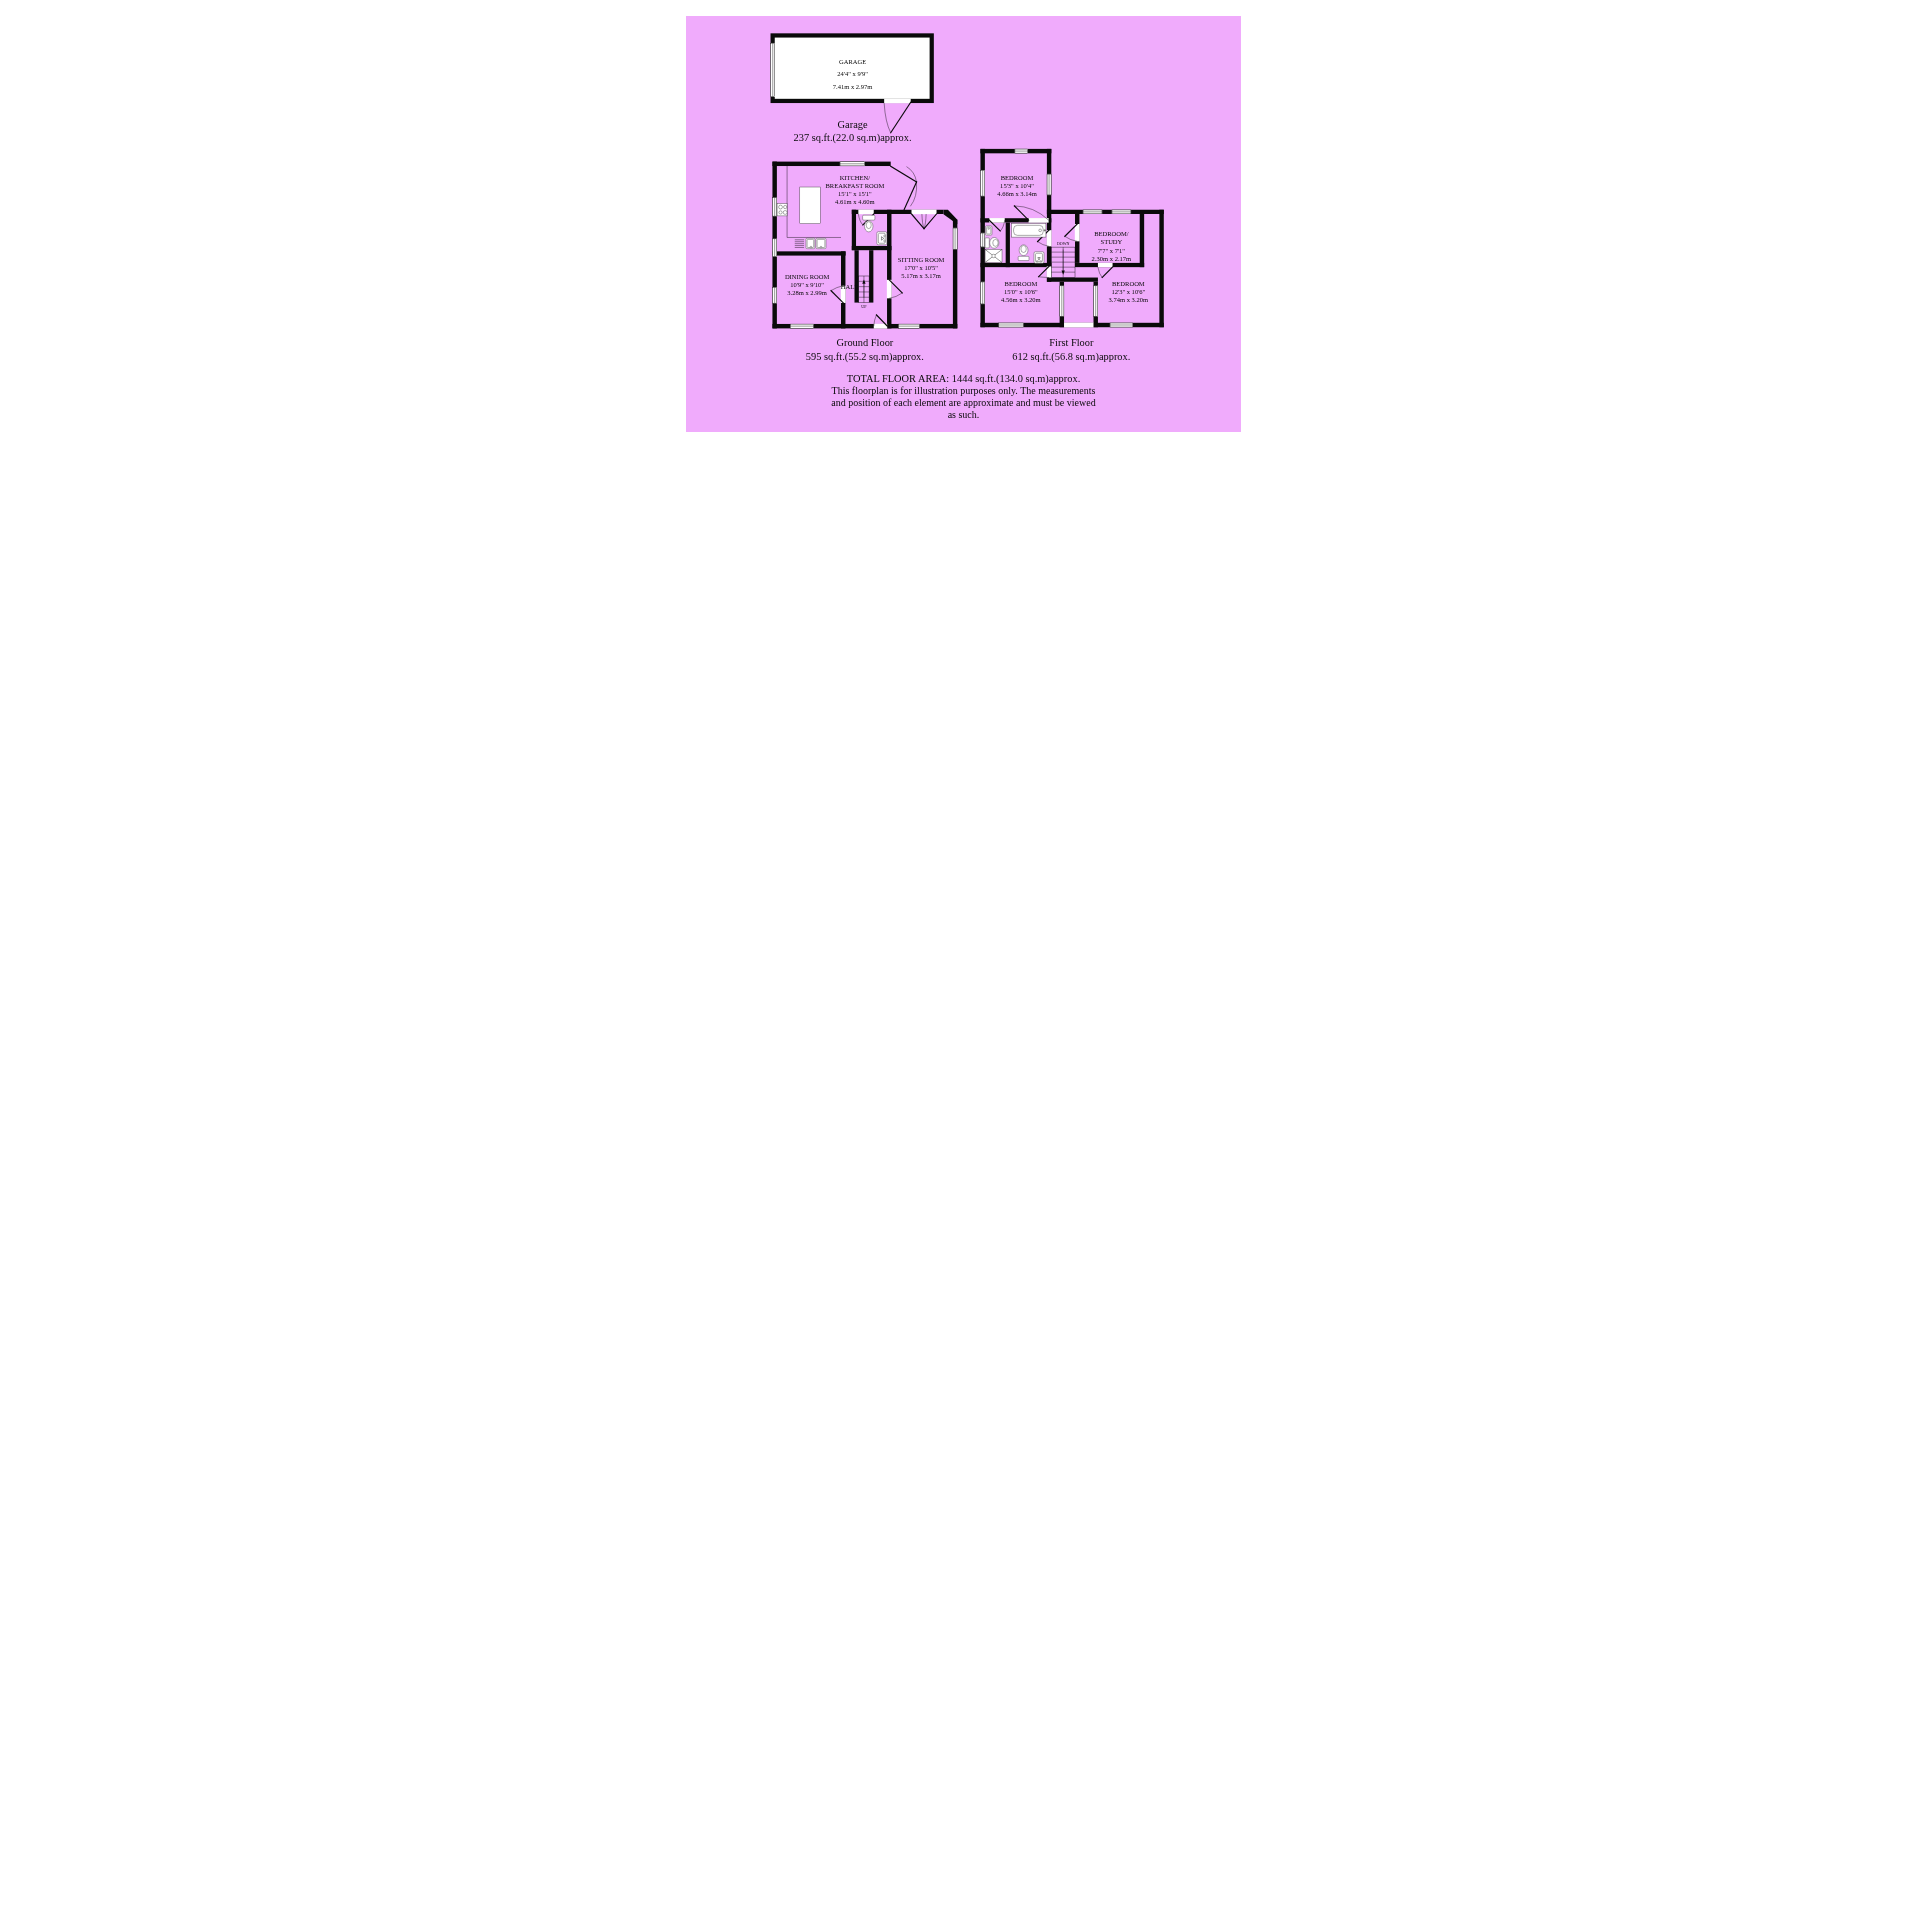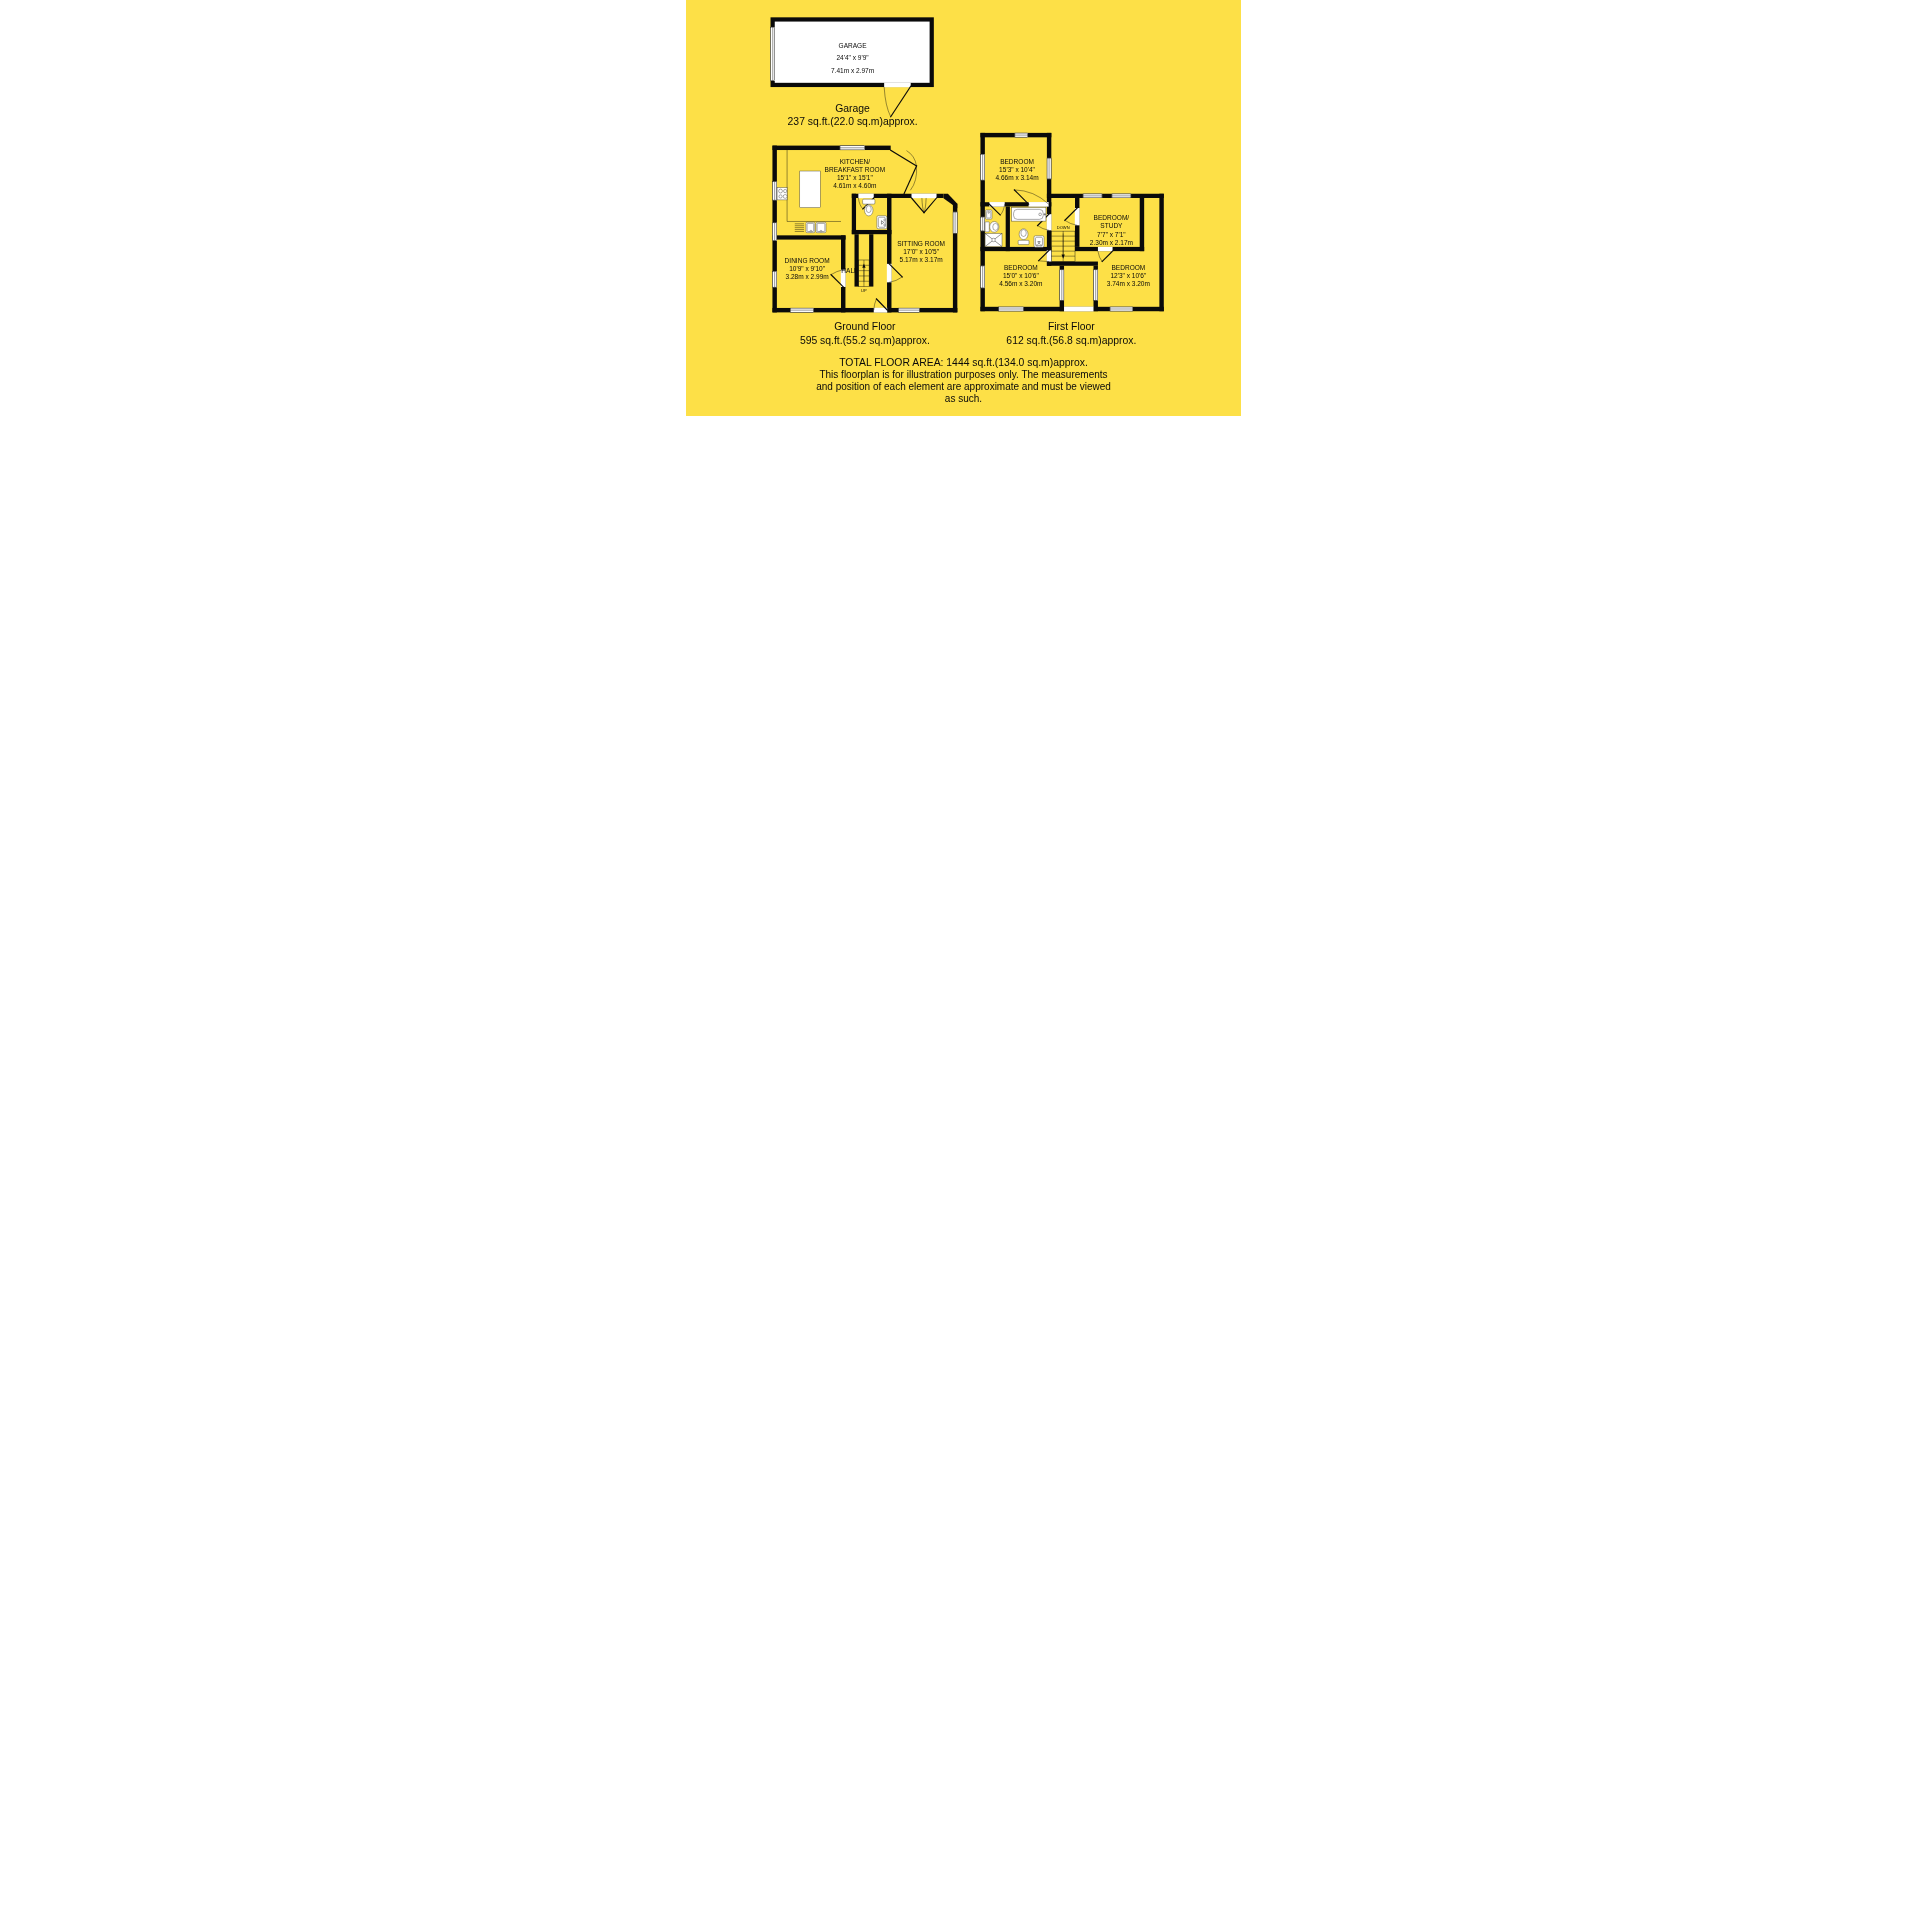--- a/index.html
+++ b/index.html
@@ -1,17 +1,17 @@
 <!DOCTYPE html>
 <html style="font-size:6.2px"><head>
 <meta charset="utf-8">
 <style>
   html,body{margin:0;padding:0;background:#ffffff;}
-  .page{position:relative;width:555px;height:416px;background:#fde047;margin:0 auto;
-        font-family:Liberation Sans, sans-serif;}
+  .page{position:relative;width:555px;height:416px;background:#f0abfc;margin:16px auto;
+        font-family:Liberation Serif, serif;}
   svg{display:block;width:555px;height:416px;}
   .wall{fill:#0a0a0a;stroke:none;}
   .win{fill:#ffffff;stroke:none;}
   .thin{stroke:#0a0a0a;stroke-width:1.1;fill:none;}
   .fix{stroke:#3a3a3a;stroke-width:1.1;fill:#ffffff;}
   .leaf{stroke:#0a0a0a;stroke-width:3;fill:none;stroke-linecap:square;}
   .arc{stroke:#0a0a0a;stroke-width:1.1;fill:none;}
   .roomlbl{font-size:17px;fill:#0a0a0a;text-anchor:middle;}
   .smalllbl{font-size:10.5px;fill:#0a0a0a;text-anchor:middle;}
   .caption{font-size:27px;fill:#0a0a0a;text-anchor:middle;}

